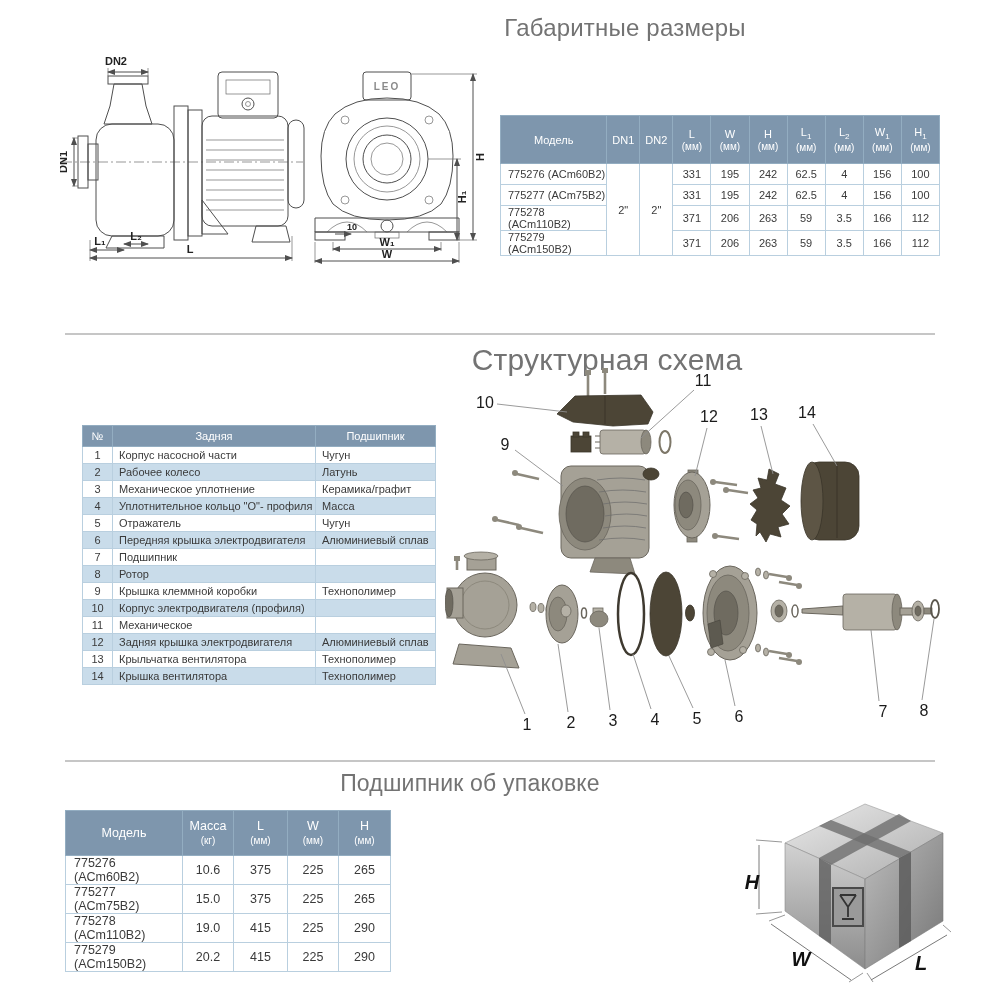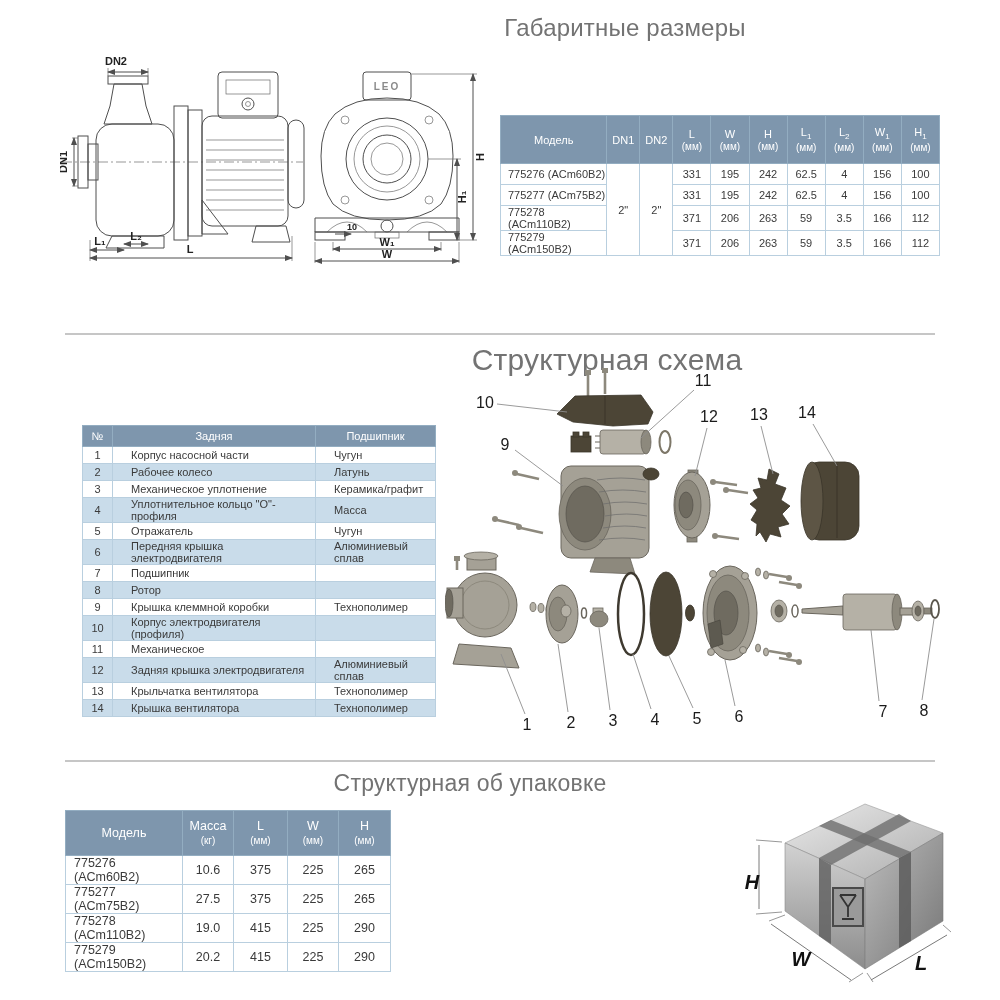--- a/index.html
+++ b/index.html
@@ -21,21 +21,21 @@
   .unit { font-size:10px; }
   sub { font-size:8px; }
 
   #dims-table { left:500px; top:115px; width:440px; font-size:11px; }
   #dims-table thead tr { height:48px; }
   #dims-table td { height:21px; }
   #dims-table td.model { text-align:left; padding-left:7px; }
 
   #parts-table { left:82px; top:425px; width:353px; font-size:11px; }
   #parts-table thead tr { height:21px; }
-  #parts-table td { height:17px; text-align:left; padding-left:18px; }
+  #parts-table td { height:17px; text-align:left; padding-left:6px; }
   #parts-table td.c { text-align:center; padding-left:0; }
   #parts-table tbody tr:nth-child(even) td { background:var(--row-alt,#c9dcea); }
 
   #pack-table { left:65px; top:810px; width:325px; font-size:12.5px; }
   #pack-table thead tr { height:45px; }
   #pack-table td { height:27px; }
   #pack-table td.model { text-align:left; padding-left:8px; }
 
   svg { position:absolute; }
   .draw { stroke:#4f4f4f; stroke-width:1; fill:none; }
@@ -483,21 +483,21 @@
       <text class="num" x="294" y="360" text-anchor="middle">6</text>
     <line class="lead" x1="434" y1="339" x2="426" y2="268"></line>
       <text class="num" x="438" y="355" text-anchor="middle">7</text>
     <line class="lead" x1="477" y1="338" x2="489" y2="257"></line>
       <text class="num" x="479" y="354" text-anchor="middle">8</text>
   </g>
 </svg>
 
 <div class="divider" id="divider-2"></div>
 
-<div class="sec-title" id="title-pack">Структурная об упаковке</div>
+<div class="sec-title" id="title-pack">Подшипник об упаковке</div>
 
 <table id="pack-table">
   <colgroup>
       <col style="width:117px">
       <col style="width:51px">
       <col style="width:54px">
       <col style="width:51px">
       <col style="width:52px">
     </colgroup>
   <thead>
@@ -512,21 +512,21 @@
   <tbody id="pack-body">
       <tr>
         <td class="model">775276 (ACm60B2)</td>
         <td>10.6</td>
         <td>375</td>
         <td>225</td>
         <td>265</td>
       </tr>
       <tr>
         <td class="model">775277 (ACm75B2)</td>
-        <td>27.5</td>
+        <td>15.0</td>
         <td>375</td>
         <td>225</td>
         <td>265</td>
       </tr>
       <tr>
         <td class="model">775278 (ACm110B2)</td>
         <td>19.0</td>
         <td>415</td>
         <td>225</td>
         <td>290</td>

